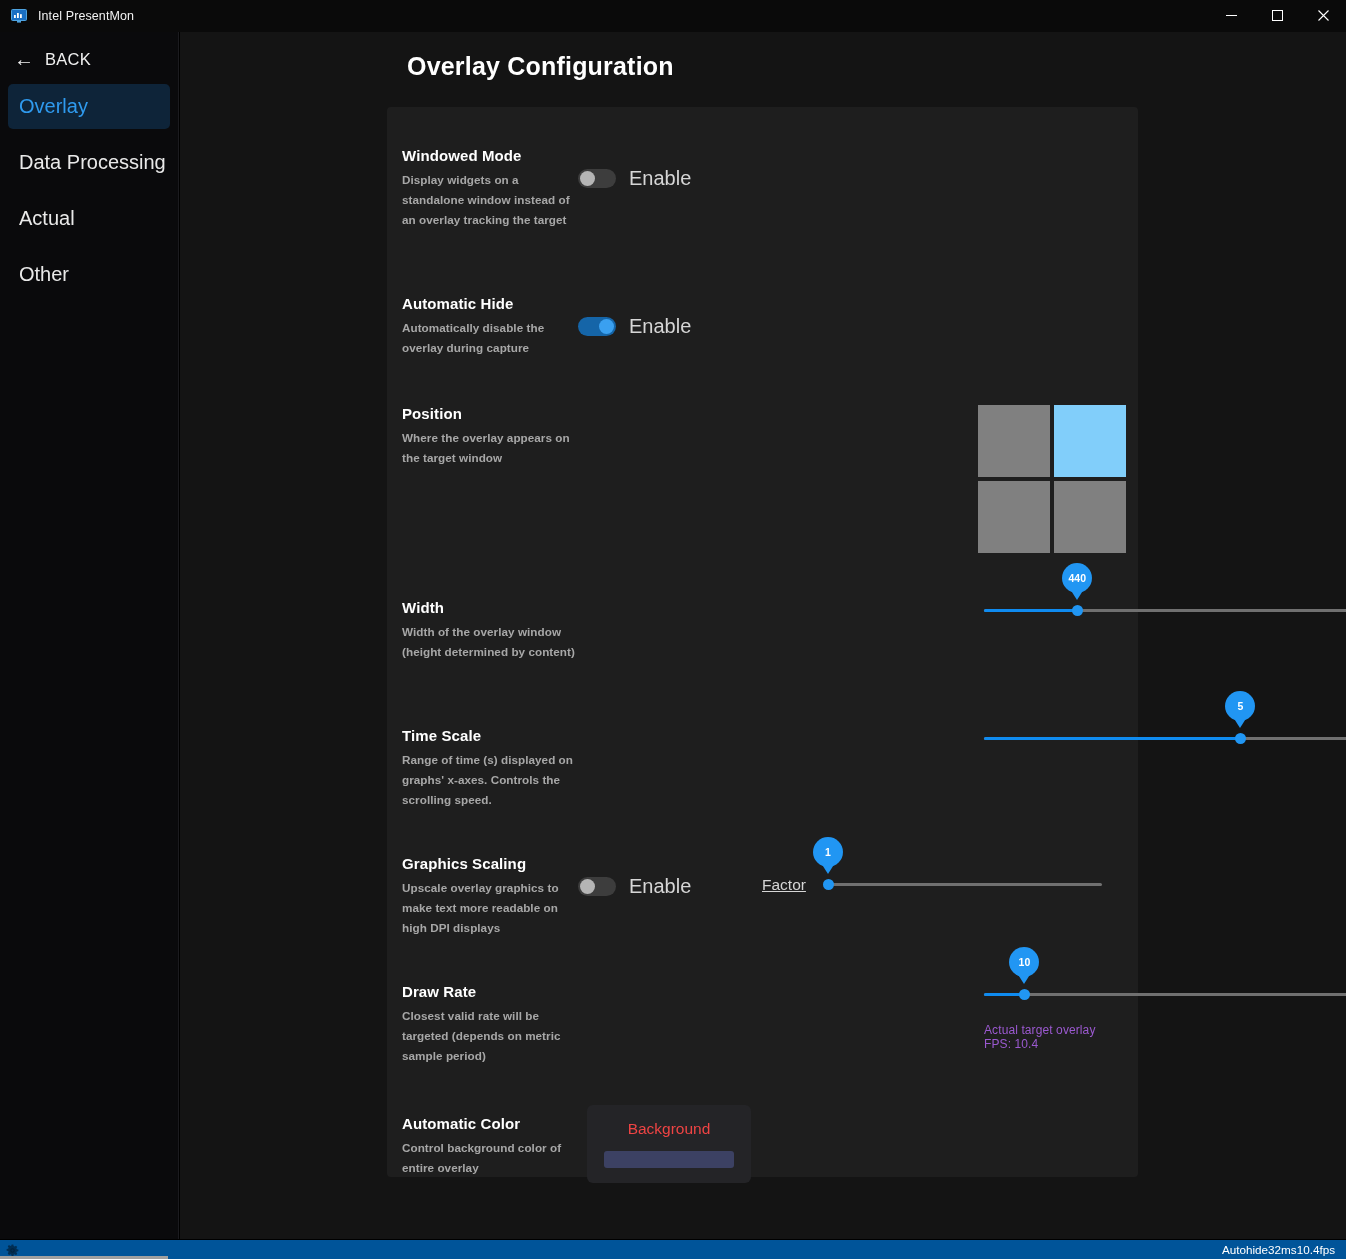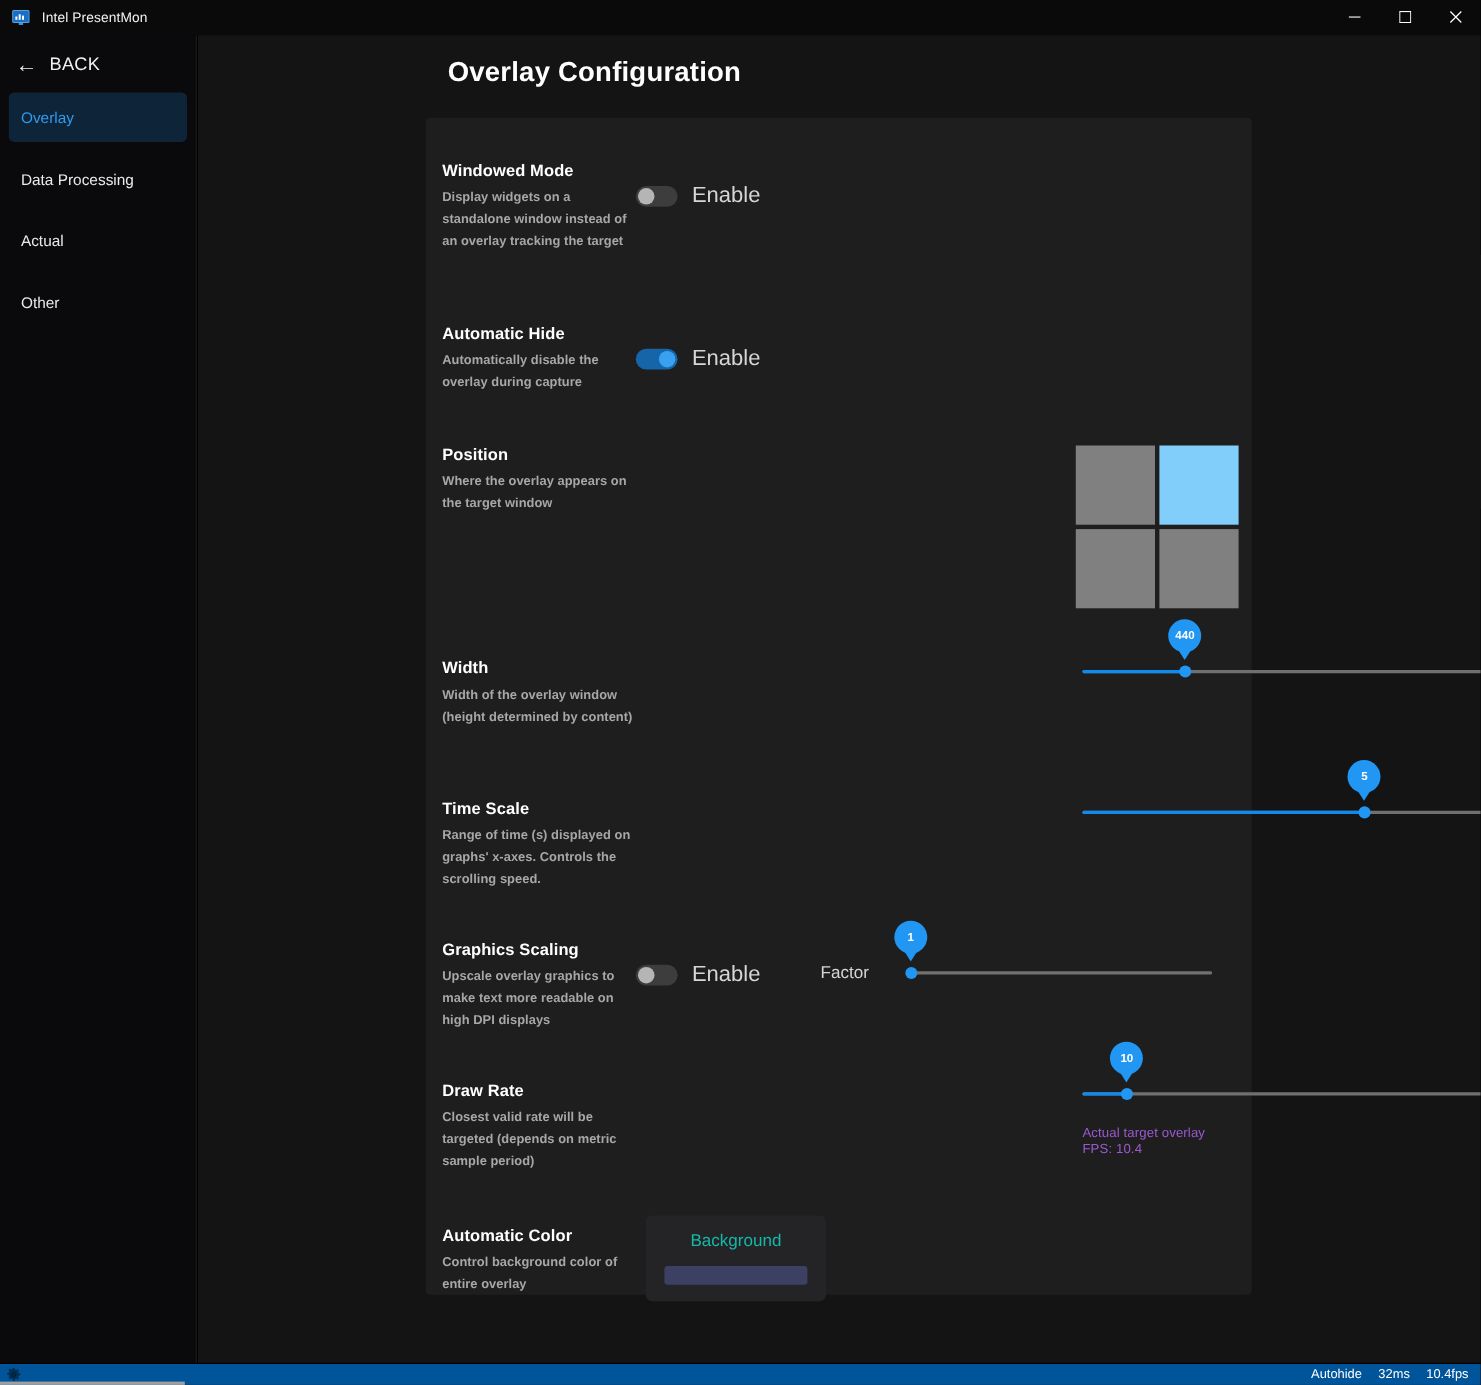--- a/index.html
+++ b/index.html
@@ -72,21 +72,21 @@
     font-size: 16.5px;
     letter-spacing: 0.3px;
     color: #f0f0f0;
   }
   .nav-item {
     height: 45px;
     margin: 0 8px;
     display: flex;
     align-items: center;
     padding-left: 11px;
-    font-size: 14px;
+    font-size: 20px;
     color: #e9e9e9;
     border-radius: 5px;
   }
   .nav-item.active {
     background: #0e2439;
     color: #2f9aee;
   }
   .nav-spacer { height: 11px; }
 
   
@@ -256,21 +256,21 @@
     width: 164px; height: 78px;
     background: #242427;
     border-radius: 6px;
     display: flex;
     flex-direction: column;
     align-items: center;
     justify-content: center;
   }
   #bg-button-label {
     font-size: 15.5px;
-    color: #14b8a6;
+    color: #ef4444;
     margin-top: 0;
   }
   #bg-swatch {
     margin-top: 13px;
     width: 130px; height: 17px;
     background: #3c4163;
     border-radius: 3px;
   }
 
   
@@ -284,21 +284,20 @@
   }
   #status-gear {
     margin-left: 6px;
     width: 13px; height: 13px;
     opacity: 0.6;
   }
   #status-right {
     margin-left: auto;
     margin-right: 11px;
     display: flex;
-    gap: 15px;
     color: #ffffff;
     font-size: 11.7px;
   }
   #bottom-gap {
     position: absolute;
     left: 0; bottom: 19px;
     width: 1346px; height: 1px;
     background: #000000;
   }
   #hscroll {
@@ -444,21 +443,21 @@
       <div class="label-col">
         <div class="row-title">Graphics Scaling</div>
         <div class="row-desc">Upscale overlay graphics to make text more readable on high DPI displays</div>
       </div>
       <div class="toggle-wrap" style="left:176px; top:20px;">
         <div class="toggle">
             <div class="knob"></div>
           </div>
         <span class="toggle-label">Enable</span>
       </div>
-      <span class="side-label" style="left:344px; top:21px;">Factor</span>
+      <span class="side-label" style="left:360px; top:21px;text-decoration:underline;">Factor</span>
       <div class="slider" style="left:426px; top:28px; width:274px;">
         <div class="track"></div>
         <div class="fill" style="width:0%;"></div>
         <div class="thumb" style="left:0%;"></div>
         <div class="bubble" style="left:0%;">1</div>
       </div>
     </div>
 
     <div class="row" style="top:876px;">
       <div class="label-col">

